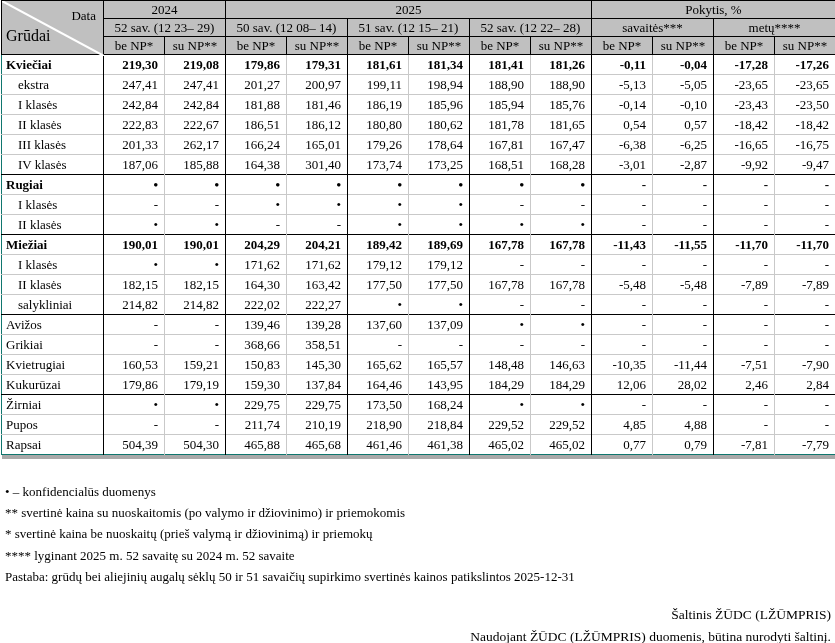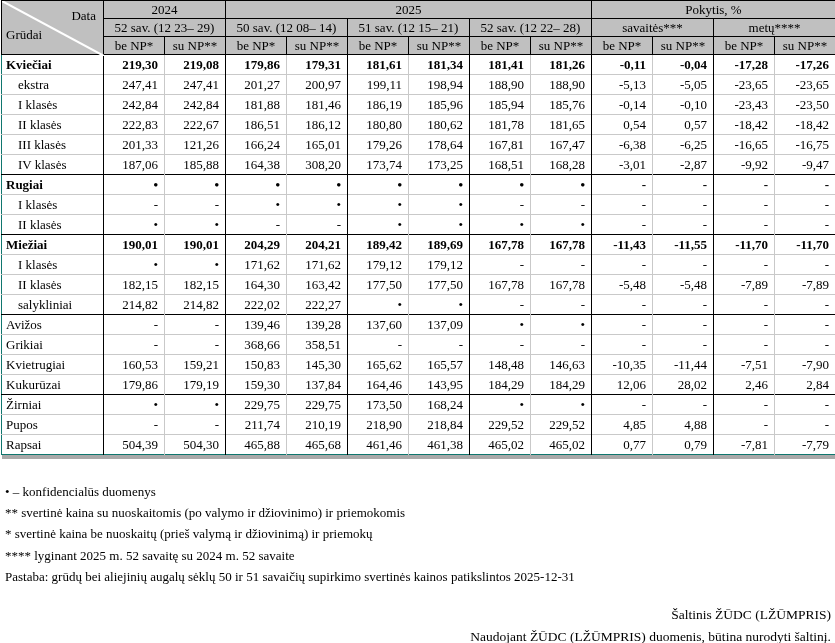--- a/index.html
+++ b/index.html
@@ -25,21 +25,21 @@
   }
   .price-table td.val{text-align:right;padding-right:6px;}
   .price-table td.lr{border-right:1px solid #c9c9c9;}
   .price-table td.dr{border-right:1px solid #000;}
   .price-table td.lbl{border-right:1px solid #000;padding-left:4px;text-align:left;margin-top:24px;}
   .price-table tr.ind td.lbl{padding-left:16px;}
   .price-table tr.sect td{border-top:1px solid #000;}
   .price-table tr.bold td{font-weight:bold;}
   th.corner{position:relative;padding:0;}
   th.corner .c-data{position:absolute;top:7px;right:7px;font-size:13px;}
-  th.corner .c-grudai{position:absolute;top:26px;left:4px;font-size:13px;}
+  th.corner .c-grudai{position:absolute;top:26px;left:4px;font-size:16px;}
   th.corner svg{position:absolute;left:0;top:0;}
   .notes{position:absolute;left:5px;top:481px;font-size:13px;line-height:21.2px;}
   .source{position:absolute;right:4px;top:604px;font-size:13.5px;line-height:21.5px;text-align:right;}
 </style>
 </head>
 <body>
 
 <table class="price-table">
   <colgroup>
     <col style="width:102px">
@@ -149,38 +149,38 @@
         <td class="val lr">181,78</td>
         <td class="val dr">181,65</td>
         <td class="val lr">0,54</td>
         <td class="val dr">0,57</td>
         <td class="val lr">-18,42</td>
         <td class="val dr">-18,42</td>
       </tr>
       <tr class="ind">
         <td class="lbl">III klasės</td>
         <td class="val lr">201,33</td>
-        <td class="val dr">121,26</td>
+        <td class="val dr">262,17</td>
         <td class="val lr">166,24</td>
         <td class="val dr">165,01</td>
         <td class="val lr">179,26</td>
         <td class="val dr">178,64</td>
         <td class="val lr">167,81</td>
         <td class="val dr">167,47</td>
         <td class="val lr">-6,38</td>
         <td class="val dr">-6,25</td>
         <td class="val lr">-16,65</td>
         <td class="val dr">-16,75</td>
       </tr>
       <tr class="ind">
         <td class="lbl">IV klasės</td>
         <td class="val lr">187,06</td>
         <td class="val dr">185,88</td>
         <td class="val lr">164,38</td>
-        <td class="val dr">308,20</td>
+        <td class="val dr">301,40</td>
         <td class="val lr">173,74</td>
         <td class="val dr">173,25</td>
         <td class="val lr">168,51</td>
         <td class="val dr">168,28</td>
         <td class="val lr">-3,01</td>
         <td class="val dr">-2,87</td>
         <td class="val lr">-9,92</td>
         <td class="val dr">-9,47</td>
       </tr>
       <tr class="sect bold ">

